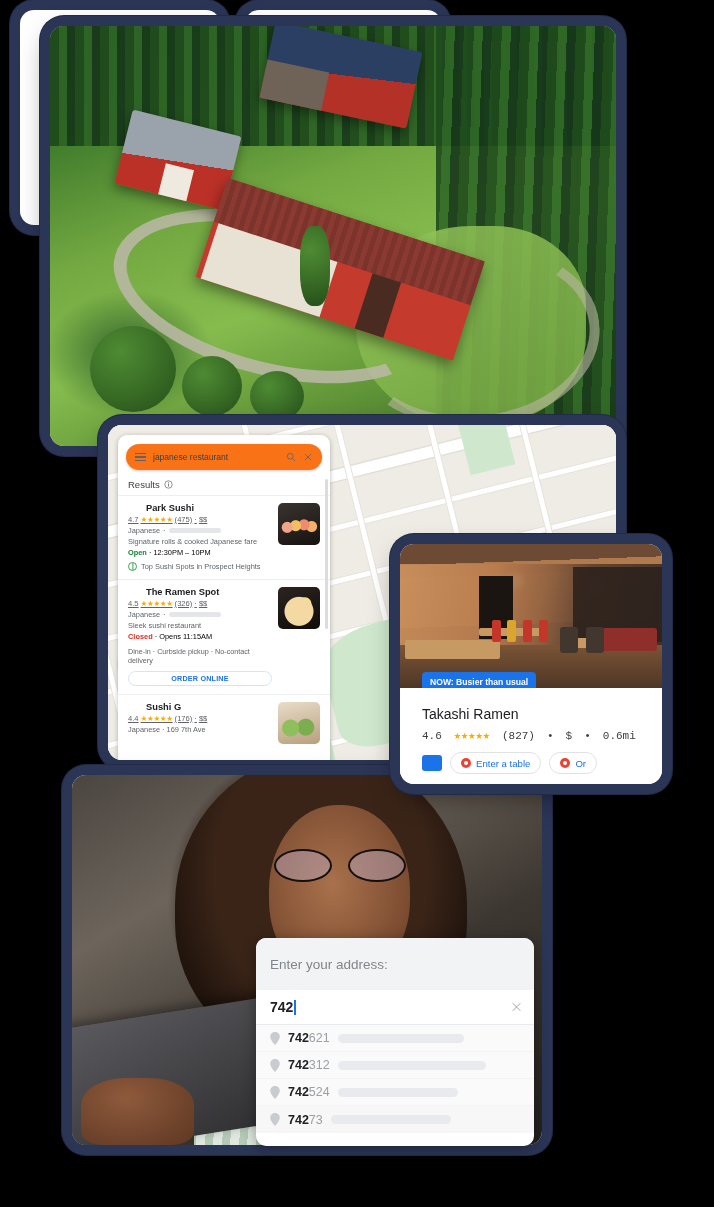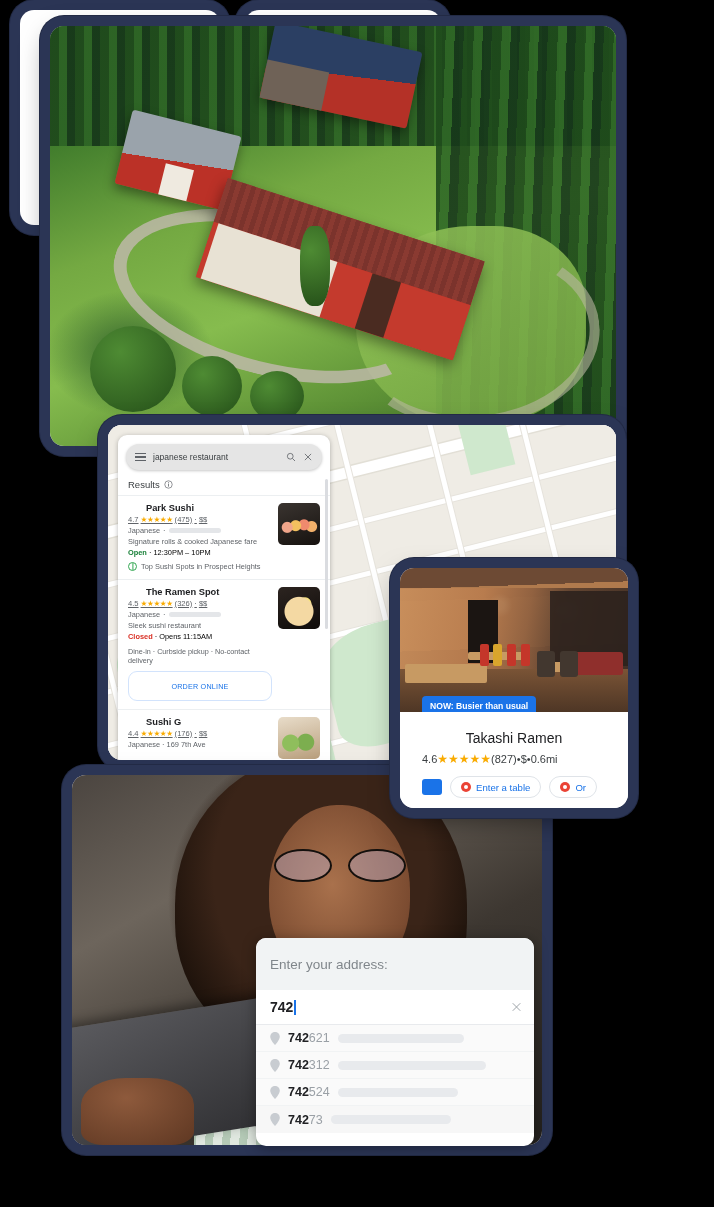--- a/index.html
+++ b/index.html
@@ -136,21 +136,21 @@
 
   
   .results-panel{
     position:absolute; left:10px; top:10px; width:212px; bottom:-30px;
     background:#fff; border-radius:9px; box-shadow:0 1px 5px rgba(0,0,0,.28);
     overflow:hidden;
   }
   .searchbar{
     margin:9px 8px 0 8px; height:26px; border-radius:14px;
     box-shadow:0 1px 3px rgba(0,0,0,.22);
-    display:flex; align-items:center; gap:7px; padding:0 9px; background:#e5e5e5;
+    display:flex; align-items:center; gap:7px; padding:0 9px; background:#f97316;
   }
   .hamb{ width:11px; height:8px; position:relative; flex:none;}
   .hamb i{ position:absolute; left:0; right:0; height:1.3px; background:#5f6368;}
   .hamb i:nth-child(1){top:0}.hamb i:nth-child(2){top:3.3px}.hamb i:nth-child(3){top:6.6px}
   .q{ flex:1; font-size:8.5px; color:#3c4043; white-space:nowrap; overflow:hidden;}
   .ico-sm{ width:10px; height:10px; flex:none; }
   .results-head{
     padding:9px 10px 5px 10px; font-size:9.5px; color:#3c4043;
     display:flex; align-items:center; gap:4px; font-weight:500;
   }
@@ -167,43 +167,43 @@
   .barfill{ display:inline-block; height:5px; width:52px; background:#e4e6e9; border-radius:3px;}
   .place .desc{ font-size:7.4px; color:#5f6368; margin-top:2px;}
   .place .hours{ font-size:7.4px; margin-top:2px;}
   .open{ color:#188038; font-weight:bold;}
   .closed{ color:#d93025; font-weight:bold;}
   .badge-row{ font-size:7.4px; color:#5f6368; margin-top:5px; display:flex; align-items:center; gap:4px;}
   .globe{ width:9px;height:9px;border-radius:50%;border:1.2px solid #34a853;flex:none;position:relative;}
   .globe:after{content:"";position:absolute;left:50%;top:0;bottom:0;width:1.2px;background:#34a853;transform:translateX(-50%);}
   .serv{ font-size:7.2px; color:#5f6368; margin-top:6px;}
   .order-btn{
-    margin-top:6px; height:30px; border:1px solid #d2e3fc; border-radius:9px;
+    margin-top:6px; height:15px; border:1px solid #d2e3fc; border-radius:9px;
     display:flex; align-items:center; justify-content:center;
-    font-size:7.2px; color:#1a73e8; font-weight:normal; letter-spacing:.2px; cursor:pointer;
+    font-size:7.2px; color:#1a73e8; font-weight:bold; letter-spacing:.2px; cursor:pointer;
   }
   .thumb{ width:42px;height:42px;border-radius:5px;flex:none;background-size:cover;}
   .th-sushi{ background:
       radial-gradient(circle at 22% 58%, #f0a58a 0 5px, transparent 6px),
       radial-gradient(circle at 42% 54%, #f3c05f 0 5px, transparent 6px),
       radial-gradient(circle at 62% 52%, #ef8a6e 0 5px, transparent 6px),
       radial-gradient(circle at 80% 56%, #f2b06a 0 5px, transparent 6px),
       linear-gradient(160deg,#3a3430,#16120f);}
   .th-ramen{ background:
       radial-gradient(circle at 50% 58%, #f4d9a3 0 14px, transparent 15px),
       radial-gradient(circle at 64% 40%, #f6e27d 0 6px, transparent 7px),
       linear-gradient(160deg,#2c2420,#0f0c0a);}
   .th-sushig{ background:
       radial-gradient(circle at 30% 62%, #8fbe5c 0 8px, transparent 9px),
       radial-gradient(circle at 66% 60%, #7cae4f 0 8px, transparent 9px),
       linear-gradient(165deg,#e8dcc9,#b99f7d);}
   .scroll-thumb{ position:absolute; right:2px; top:44px; width:3px; height:150px; background:#dadce0; border-radius:2px;}
 
   
-  #card-takashi{ left:400px; top:568px; width:228px; height:240px; z-index:3;text-align:center; }
+  #card-takashi{ left:400px; top:544px; width:262px; height:240px; z-index:3; }
   .resto-photo{
     position:absolute; left:0; right:0; top:0; height:144px;
     background:
       radial-gradient(circle at 36% 32%, rgba(255,236,190,.95) 0 5px, rgba(255,236,190,0) 14px),
       radial-gradient(circle at 44% 26%, rgba(255,236,190,.9) 0 4px, rgba(255,236,190,0) 12px),
       radial-gradient(circle at 74% 30%, rgba(255,240,200,.9) 0 5px, rgba(255,240,200,0) 14px),
       linear-gradient(178deg,#6d4a34 0 14%, #b07a4d 14% 22%, #c08a57 22% 55%, #8a6242 55% 72%, #5d4130 72% 100%);
   }
   .rp-wall{ position:absolute; left:0; top:14%; width:100%; height:56%;
     background:linear-gradient(100deg,#c98f5c,#b97c4e 35%,#8e5f3f 55%,#5a3f2e 70%,#3a2a22 100%); opacity:.9;}
@@ -219,21 +219,21 @@
   .now-badge{
     position:absolute; left:22px; top:128px; background:#1a73e8; color:#fff;
     font-size:8.6px; font-weight:bold; padding:5px 8px; border-radius:4px; white-space:nowrap;
   }
   .now-badge:after{
     content:""; position:absolute; left:9px; top:100%; border:5px solid transparent;
     border-top-color:#1a73e8; border-bottom:0;
   }
   .tk-body{ position:absolute; left:0; right:0; top:144px; background:#fff; padding:18px 22px 0 22px;}
   .tk-name{ font-size:14px; color:#202124; margin-bottom:6px;}
-  .tk-rating{ font-size:11px; color:#3c4043; display:flex; align-items:center; gap:0;}
+  .tk-rating{ font-size:11px; color:#3c4043; display:flex; align-items:center; gap:12px;font-family:Liberation Mono, monospace;}
   .tk-rating .stars{ font-size:12px; color:#f9ab00; letter-spacing:0;}
   .tk-bar{ margin-top:11px; height:7px; width:148px; background:#e4e6e9; border-radius:4px;}
   .tk-actions{ position:absolute; left:0; right:0; bottom:0; height:42px; display:flex; align-items:center; gap:8px; padding:0 22px; background:#fff;}
   .pill{
     height:22px; border:1px solid #dfe3e8; border-radius:12px; display:flex; align-items:center;
     gap:5px; padding:0 10px; font-size:9.6px; color:#1a73e8; white-space:nowrap; background:#fff; cursor:pointer;
   }
   .dot-red{ width:10px;height:10px;border-radius:50%;background:#ea4335;flex:none;position:relative;}
   .dot-red:after{content:"";position:absolute;left:3px;top:3px;width:4px;height:4px;border-radius:50%;background:#fff;}
   .blue-sq{ width:20px;height:16px;background:#1a73e8;border-radius:3px;}

